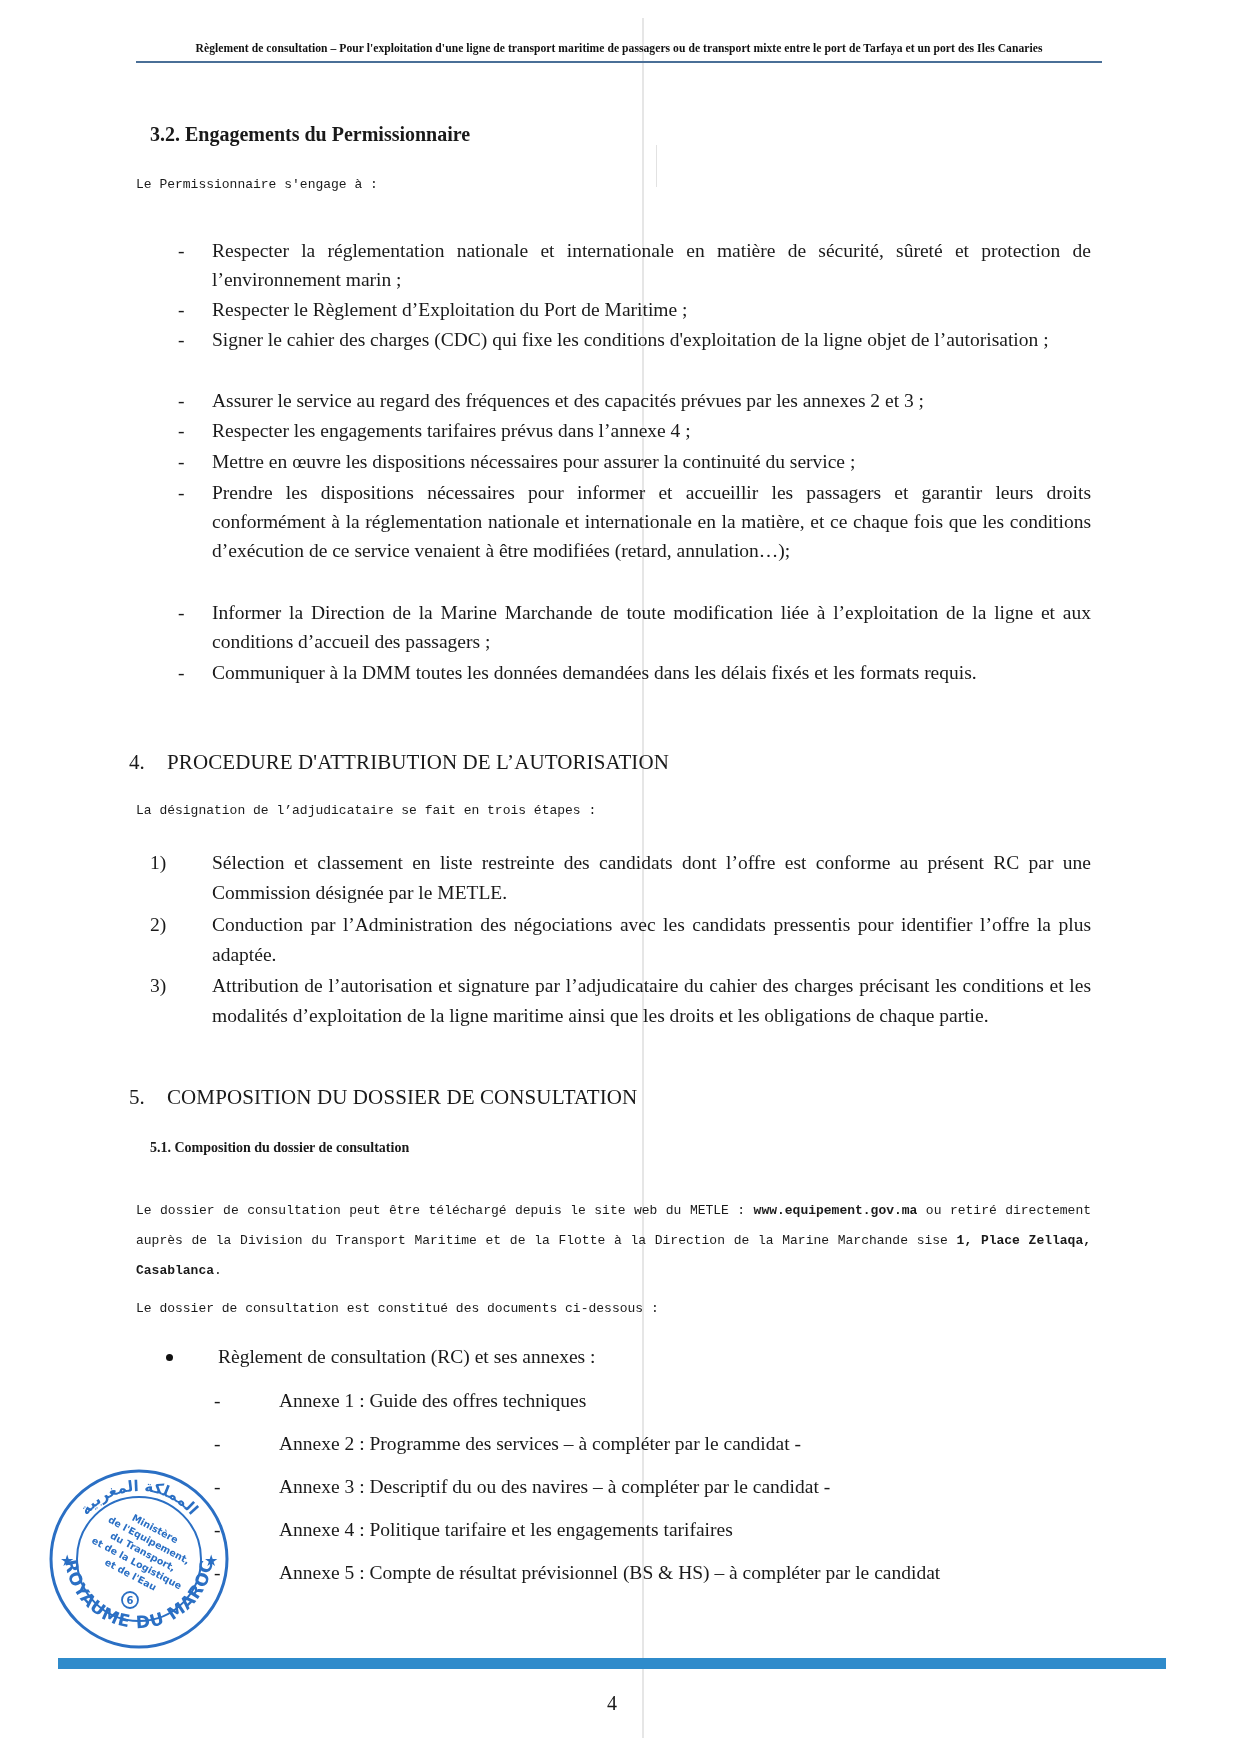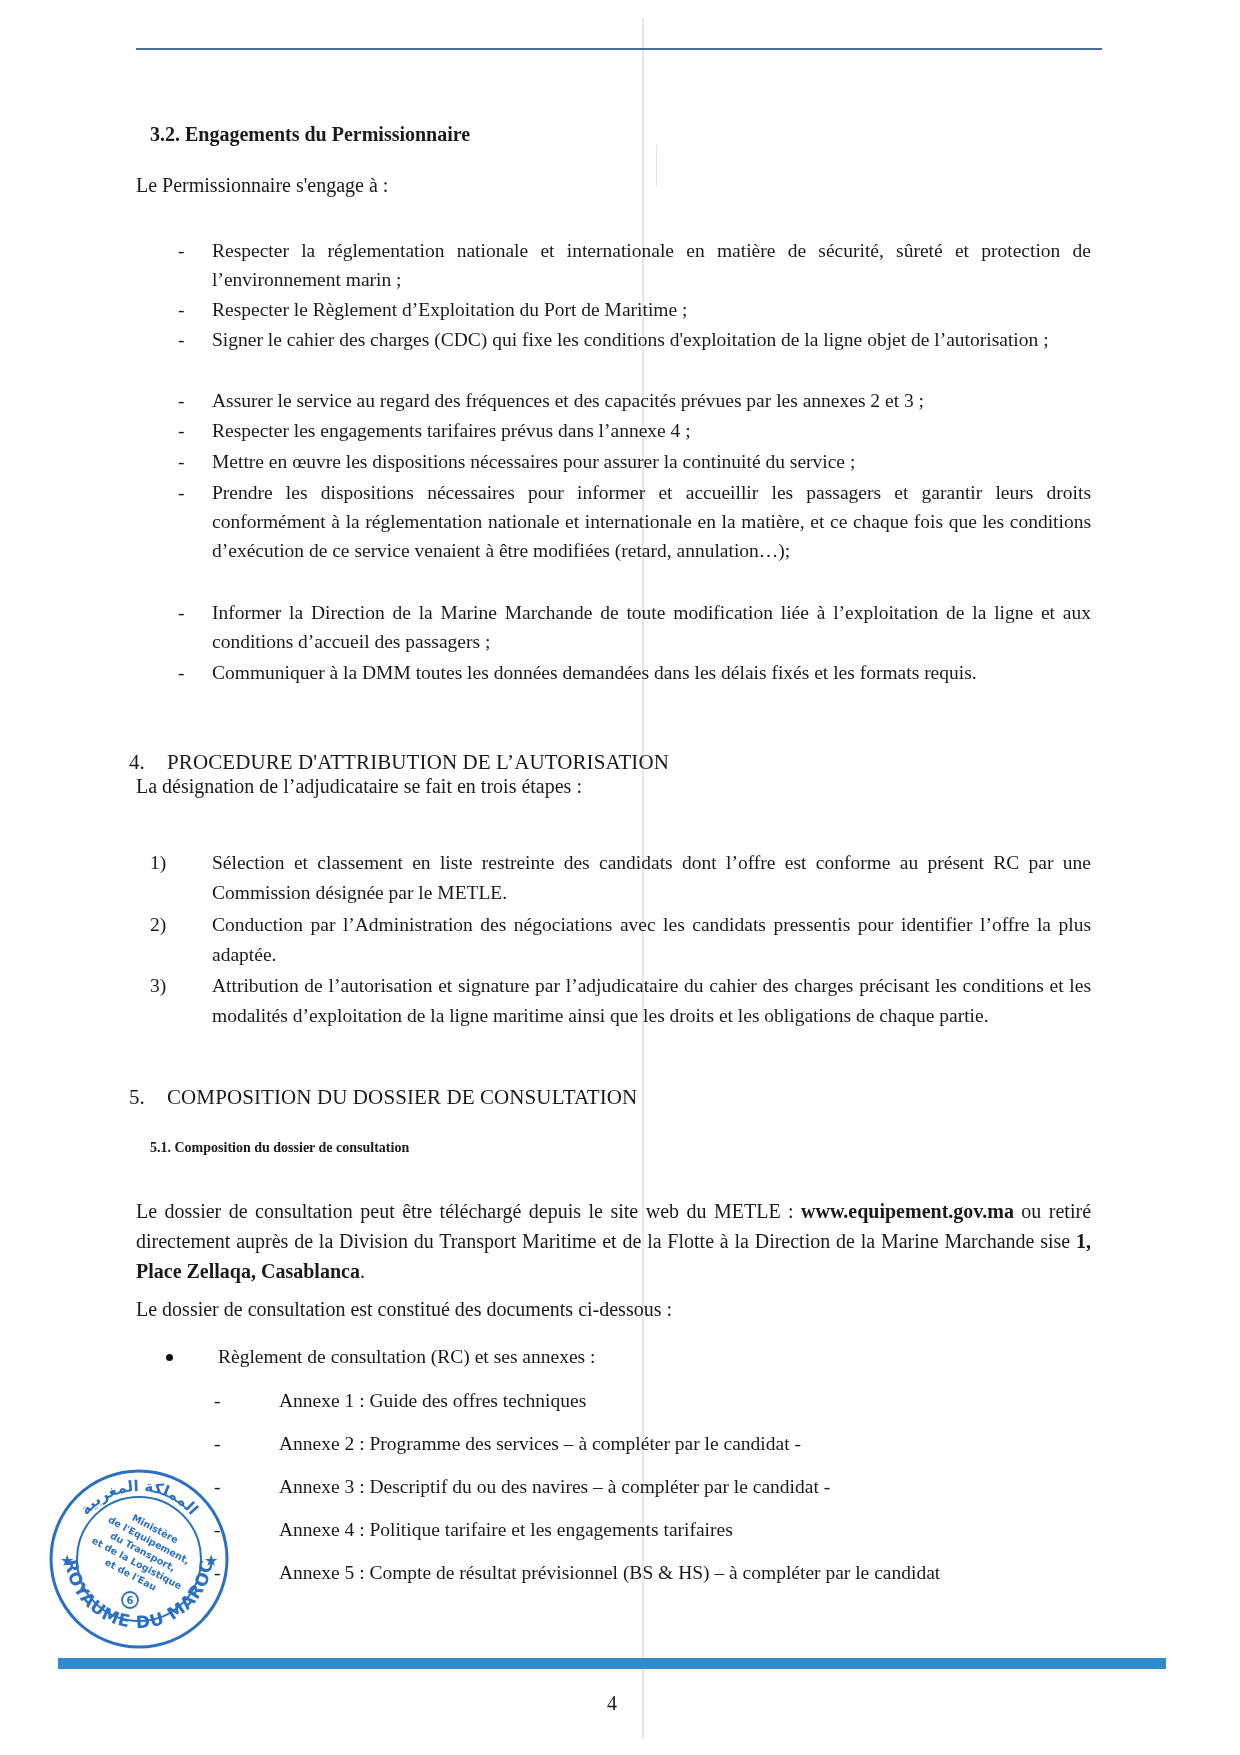--- a/index.html
+++ b/index.html
@@ -31,21 +31,21 @@
       position: absolute; left: 0; top: 0; width: 1240px;
     }
     .h2 {
       position: absolute; font-weight: bold; font-size: 20px; white-space: nowrap; font-family: Liberation Serif, serif;
     }
     .h1 {
       position: absolute; font-size: 21px; white-space: nowrap; letter-spacing: 0.1px;
     }
     .h1 .num { display: inline-block; width: 38px; }
     .p {
-      position: absolute; font-size: 20px; line-height: 30px;
+      position: absolute; font-size: 13px; line-height: 30px; font-family: Liberation Mono, monospace;
     }
     .justify { text-align: justify; text-align-last: left; }
     .li {
       position: absolute; left: 136px; width: 955px; font-size: 19.5px; line-height: 29px;
     }
     .li .marker {
       position: absolute; left: 42px; top: 0; width: 20px;
     }
     .li .txt {
       position: absolute; left: 76px; width: 879px; text-align: justify;
@@ -74,20 +74,21 @@
       position: absolute; left: 46px; top: 1466px; width: 186px; height: 186px;
     }
   </style>
 </head>
 <body>
 
 <div class="scan-fold"></div>
 <div class="scan-fold-short"></div>
 
 <div class="header">
+  <div class="header-title">Règlement de consultation – Pour l'exploitation d'une ligne de transport maritime de passagers ou de transport mixte entre le port de Tarfaya et un port des Iles Canaries</div>
   <div class="header-rule"></div>
 </div>
 
 <div class="content">
 
   <div class="h2" style="left:150px; top:123px;">3.2. Engagements du Permissionnaire</div>
   <div class="p" style="left:136px; top:170px;">Le Permissionnaire s'engage à :</div>
 
   <div class="li" style="top:236px; height:58px;">
     <span class="marker">-</span>
@@ -122,21 +123,21 @@
     <span class="txt">Informer la Direction de la Marine Marchande de toute modification liée à l’exploitation de la ligne et aux conditions d’accueil des passagers ;</span>
   </div>
   <div class="li" style="top:658px;">
     <span class="marker">-</span>
     <span class="txt">Communiquer à la DMM toutes les données demandées dans les délais fixés et les formats requis.</span>
   </div>
 
   <div class="h1" style="left:129px; top:750px;">
     <span class="num">4.</span><span>PROCEDURE D'ATTRIBUTION DE L’AUTORISATION</span>
   </div>
-  <div class="p" style="left:136px; top:771px;text-align:center;">La désignation de l’adjudicataire se fait en trois étapes :</div>
+  <div class="p" style="left:136px; top:796px;text-align:center;">La désignation de l’adjudicataire se fait en trois étapes :</div>
 
   <div class="ol" style="top:848px;">
     <span class="marker">1)</span>
     <span class="txt">Sélection et classement en liste restreinte des candidats dont l’offre est conforme au présent RC par une Commission désignée par le METLE.</span>
   </div>
   <div class="ol" style="top:910px;">
     <span class="marker">2)</span>
     <span class="txt">Conduction par l’Administration des négociations avec les candidats pressentis pour identifier l’offre la plus adaptée.</span>
   </div>
   <div class="ol" style="top:971px;">

